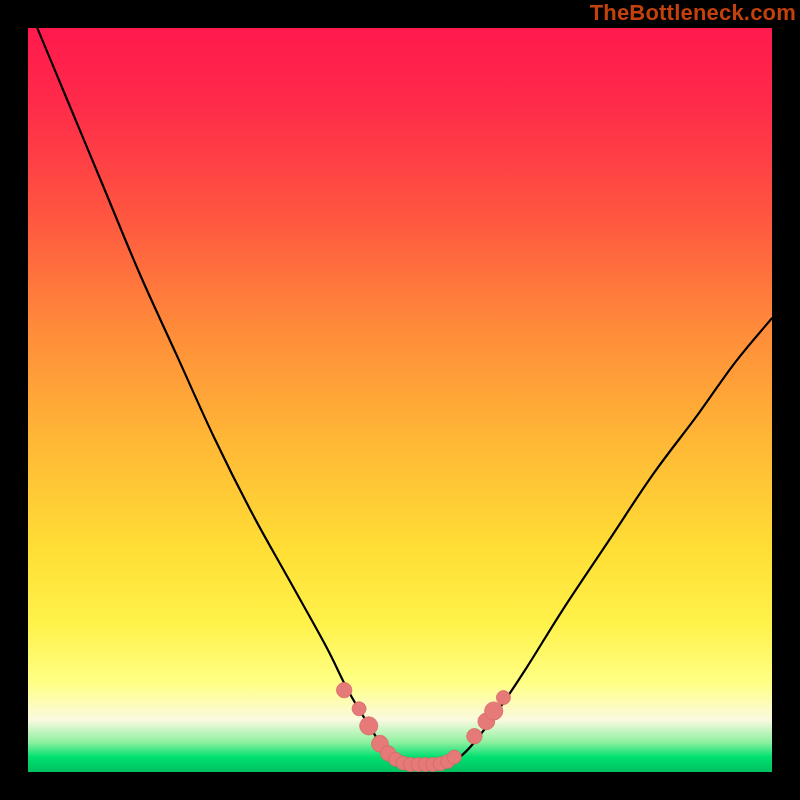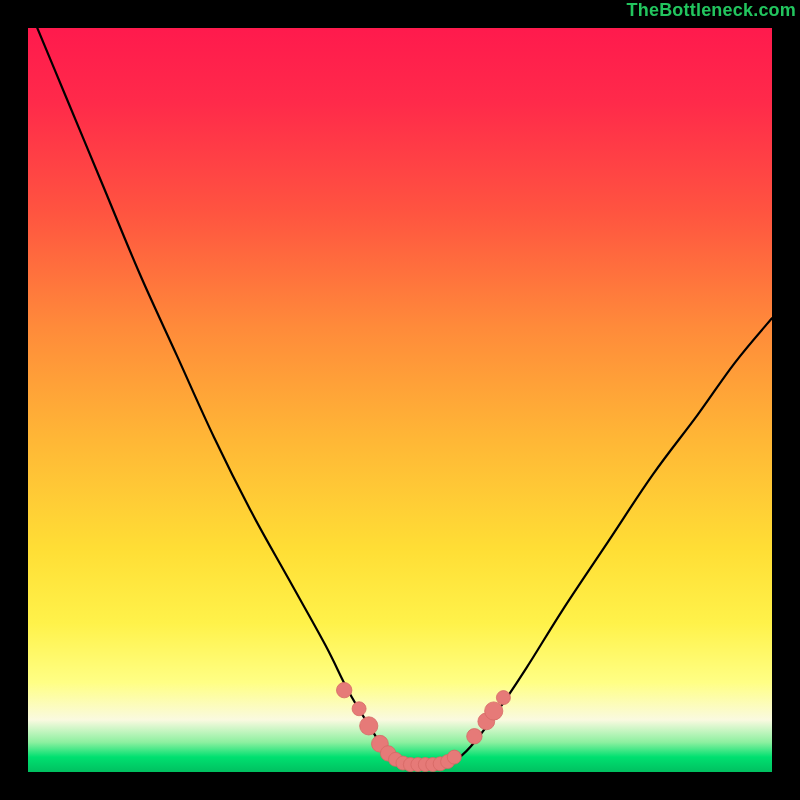--- a/index.html
+++ b/index.html
@@ -43,23 +43,23 @@
       #8df0a0 96%,
       #00e070 98%,
       #00c060 100%
     );
   }
   .watermark {
     position: absolute;
     top: 0;
     right: 4px;
     font-family: Arial, Helvetica, sans-serif;
-    font-size: 18px;
+    font-size: 22px;
     font-weight: 600;
-    color: #22c55e;
+    color: #c2410c;
     letter-spacing: 0.2px;
     user-select: none;
   }
 </style>
 </head>
 <body>
 
 <div class="frame">
   <div class="plot-area">
     <div class="gradient"></div>

